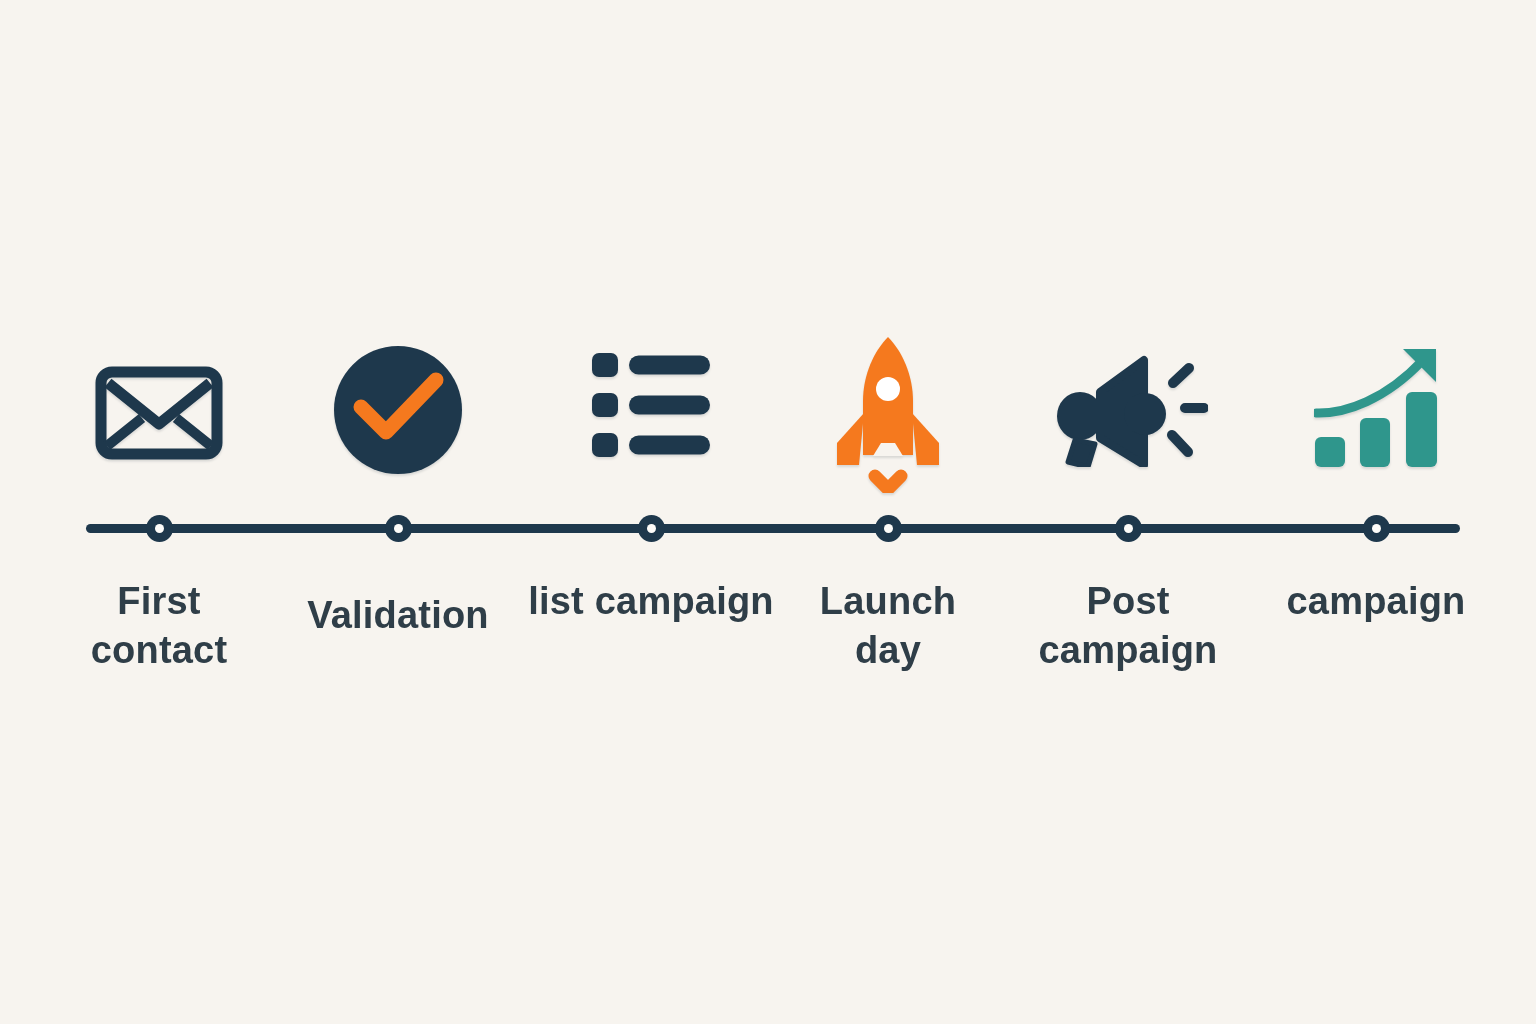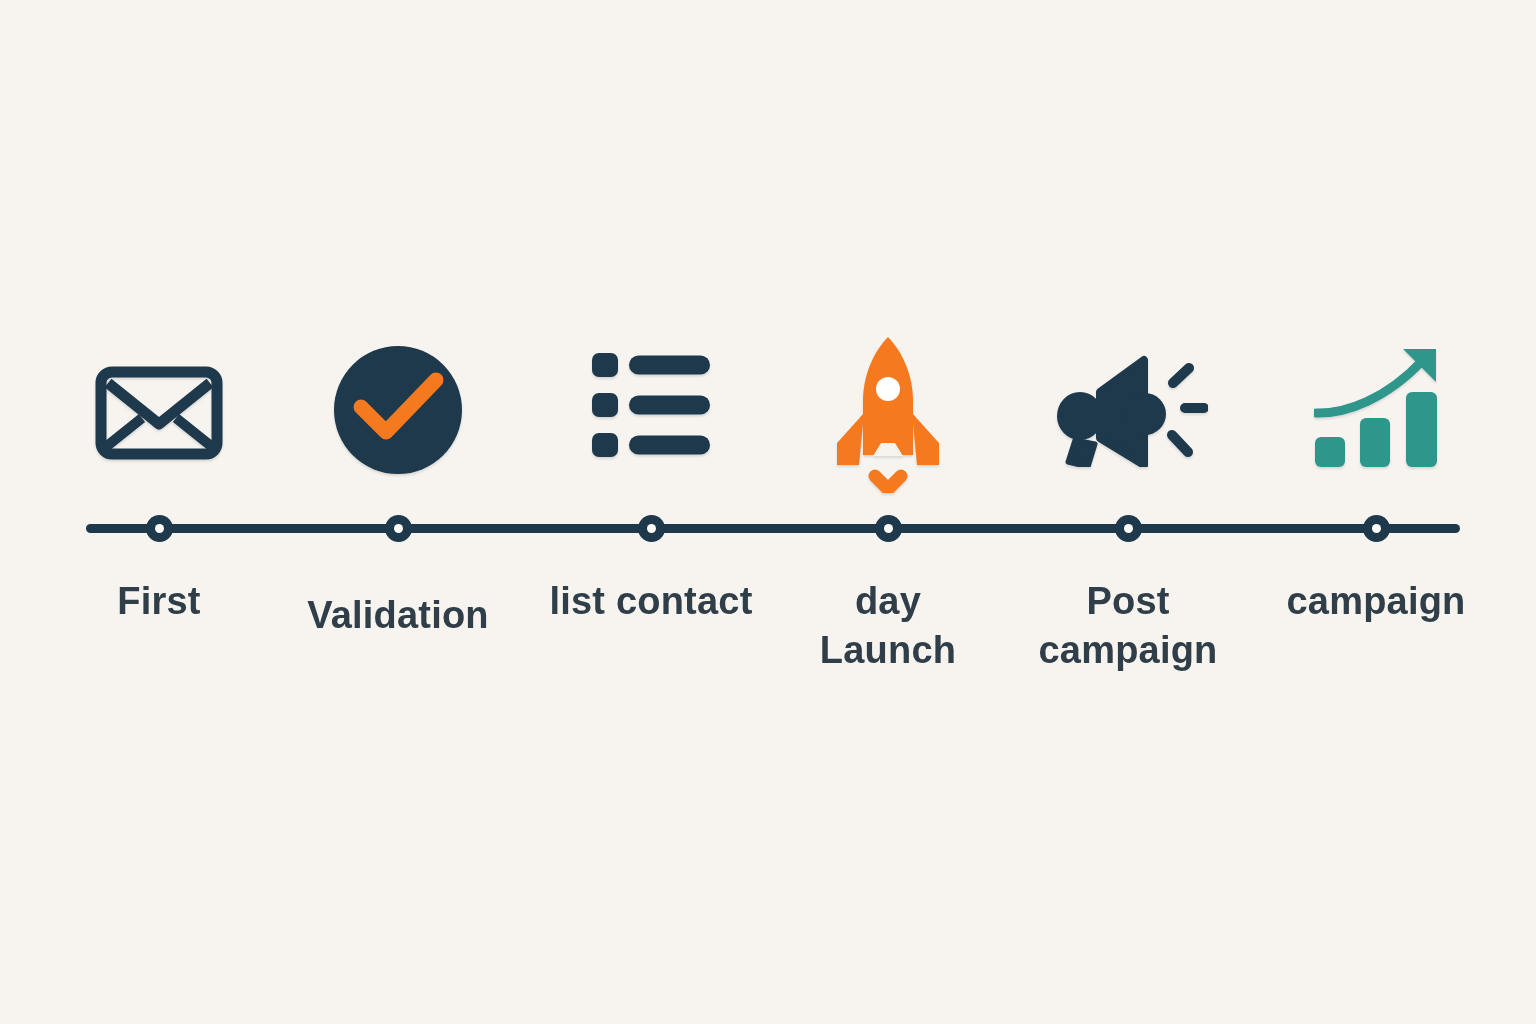--- a/index.html
+++ b/index.html
@@ -82,20 +82,21 @@
     <div class="icon-wrap" style="top:365px">
       <svg width="128" height="96" viewBox="0 0 64 48" aria-hidden="true">
         <rect x="3" y="3.5" width="58" height="41" rx="5.5" class="sn" stroke-width="5.5"></rect>
         <path d="M6.5 9 L32 29.5 L57.5 9" class="sn" stroke-width="5.5" stroke-linejoin="round"></path>
         <path d="M6 40.5 L23.5 26.5 M58 40.5 L40.5 26.5" class="sn" stroke-width="5"></path>
       </svg>
     </div>
     <div class="node"></div>
     <div class="label">
       <span class="line">First</span>
+      <span class="line">contact</span>
     </div>
   </div>
 
   <div class="stage" style="--cx:398px">
     <div class="icon-wrap" style="top:343px">
       <svg width="134" height="134" viewBox="0 0 67 67" aria-hidden="true">
         <circle cx="33.5" cy="33.5" r="32" class="fn"></circle>
         <path d="M15 32 L27.5 44.5 L52.5 18.5" class="so" stroke-width="7.5" stroke-linecap="round" stroke-linejoin="round"></path>
       </svg>
     </div>
@@ -112,39 +113,39 @@
         <rect x="0" y="0" width="13" height="12" rx="3.5" class="fn"></rect>
         <rect x="18.5" y="1.2" width="40.5" height="9.6" rx="4.8" class="fn"></rect>
         <rect x="0" y="20" width="13" height="12" rx="3.5" class="fn"></rect>
         <rect x="18.5" y="21.2" width="40.5" height="9.6" rx="4.8" class="fn"></rect>
         <rect x="0" y="40" width="13" height="12" rx="3.5" class="fn"></rect>
         <rect x="18.5" y="41.2" width="40.5" height="9.6" rx="4.8" class="fn"></rect>
       </svg>
     </div>
     <div class="node"></div>
     <div class="label">
-      <span class="line">list contact</span>
+      <span class="line">list campaign</span>
     </div>
   </div>
 
   <div class="stage" style="--cx:888px">
     <div class="icon-wrap" style="top:337px">
       <svg width="108" height="156" viewBox="0 0 54 78" aria-hidden="true">
         <path d="M15 38 L1.5 53 L1.5 64 L12.5 64 Z" class="fo"></path>
         <path d="M39 38 L52.5 53 L52.5 64 L41.5 64 Z" class="fo"></path>
         <path d="M27 0 C20 7 14.5 19 14.5 32 L14.5 59 L39.5 59 L39.5 32 C39.5 19 34 7 27 0 Z" class="fo"></path>
         <path d="M19.5 59.5 L23.5 53 L30.5 53 L34.5 59.5 Z" class="fbg"></path>
         <circle cx="27" cy="26" r="6" class="fw"></circle>
         <path d="M20.5 69.5 L27 76 L33.5 69.5" class="so" stroke-width="6.5" stroke-linecap="round" stroke-linejoin="round"></path>
       </svg>
     </div>
     <div class="node"></div>
     <div class="label">
+      <span class="line">Launch</span>
       <span class="line">day</span>
-      <span class="line">Launch</span>
     </div>
   </div>
 
   <div class="stage" style="--cx:1128px">
     <div class="icon-wrap" style="top:355px">
       <svg width="160" height="112" viewBox="0 0 80 56" aria-hidden="true">
         <rect x="4.5" y="18.5" width="23" height="24" rx="12" class="fn"></rect>
         <path d="M48 2.5 L48 55 L26 41.5 L26 18.5 Z" class="fn rj" stroke-width="4"></path>
         <circle cx="48.5" cy="29.5" r="10.5" class="fn"></circle>
         <path d="M13.5 42.5 L23.5 44.5 L20 56 L10 53.5 Z" class="fn rj" stroke-width="2.5"></path>

